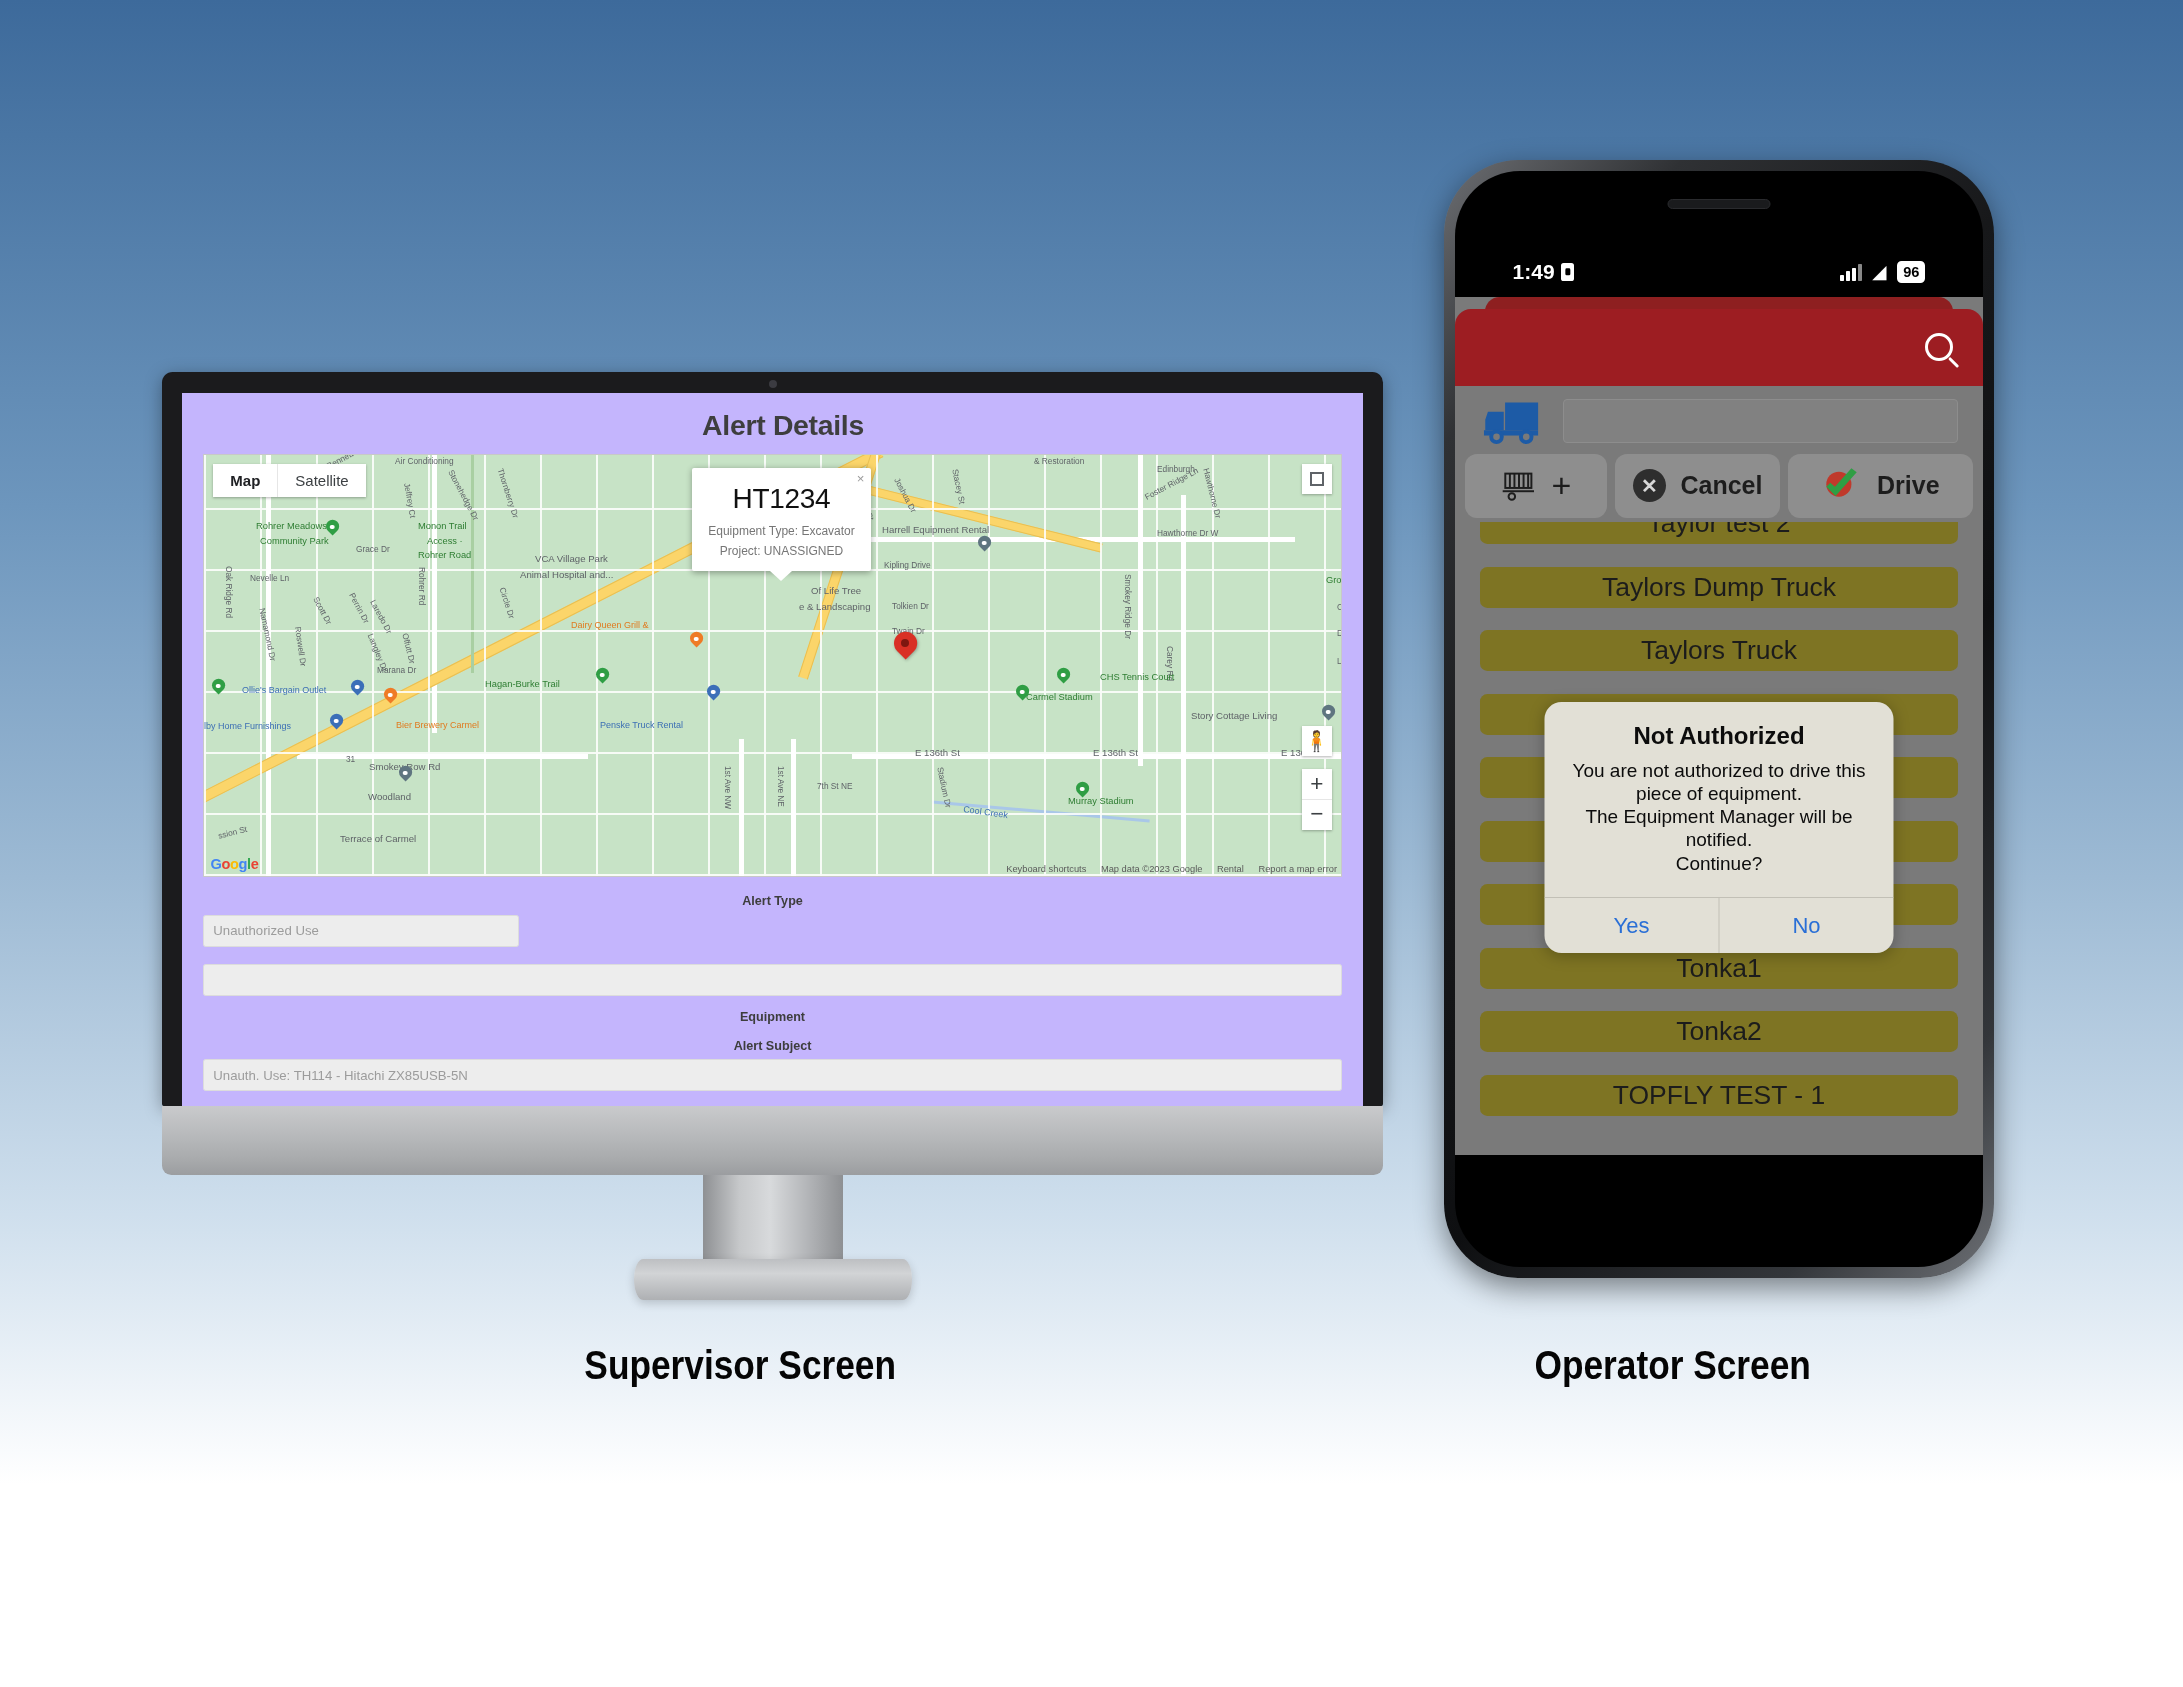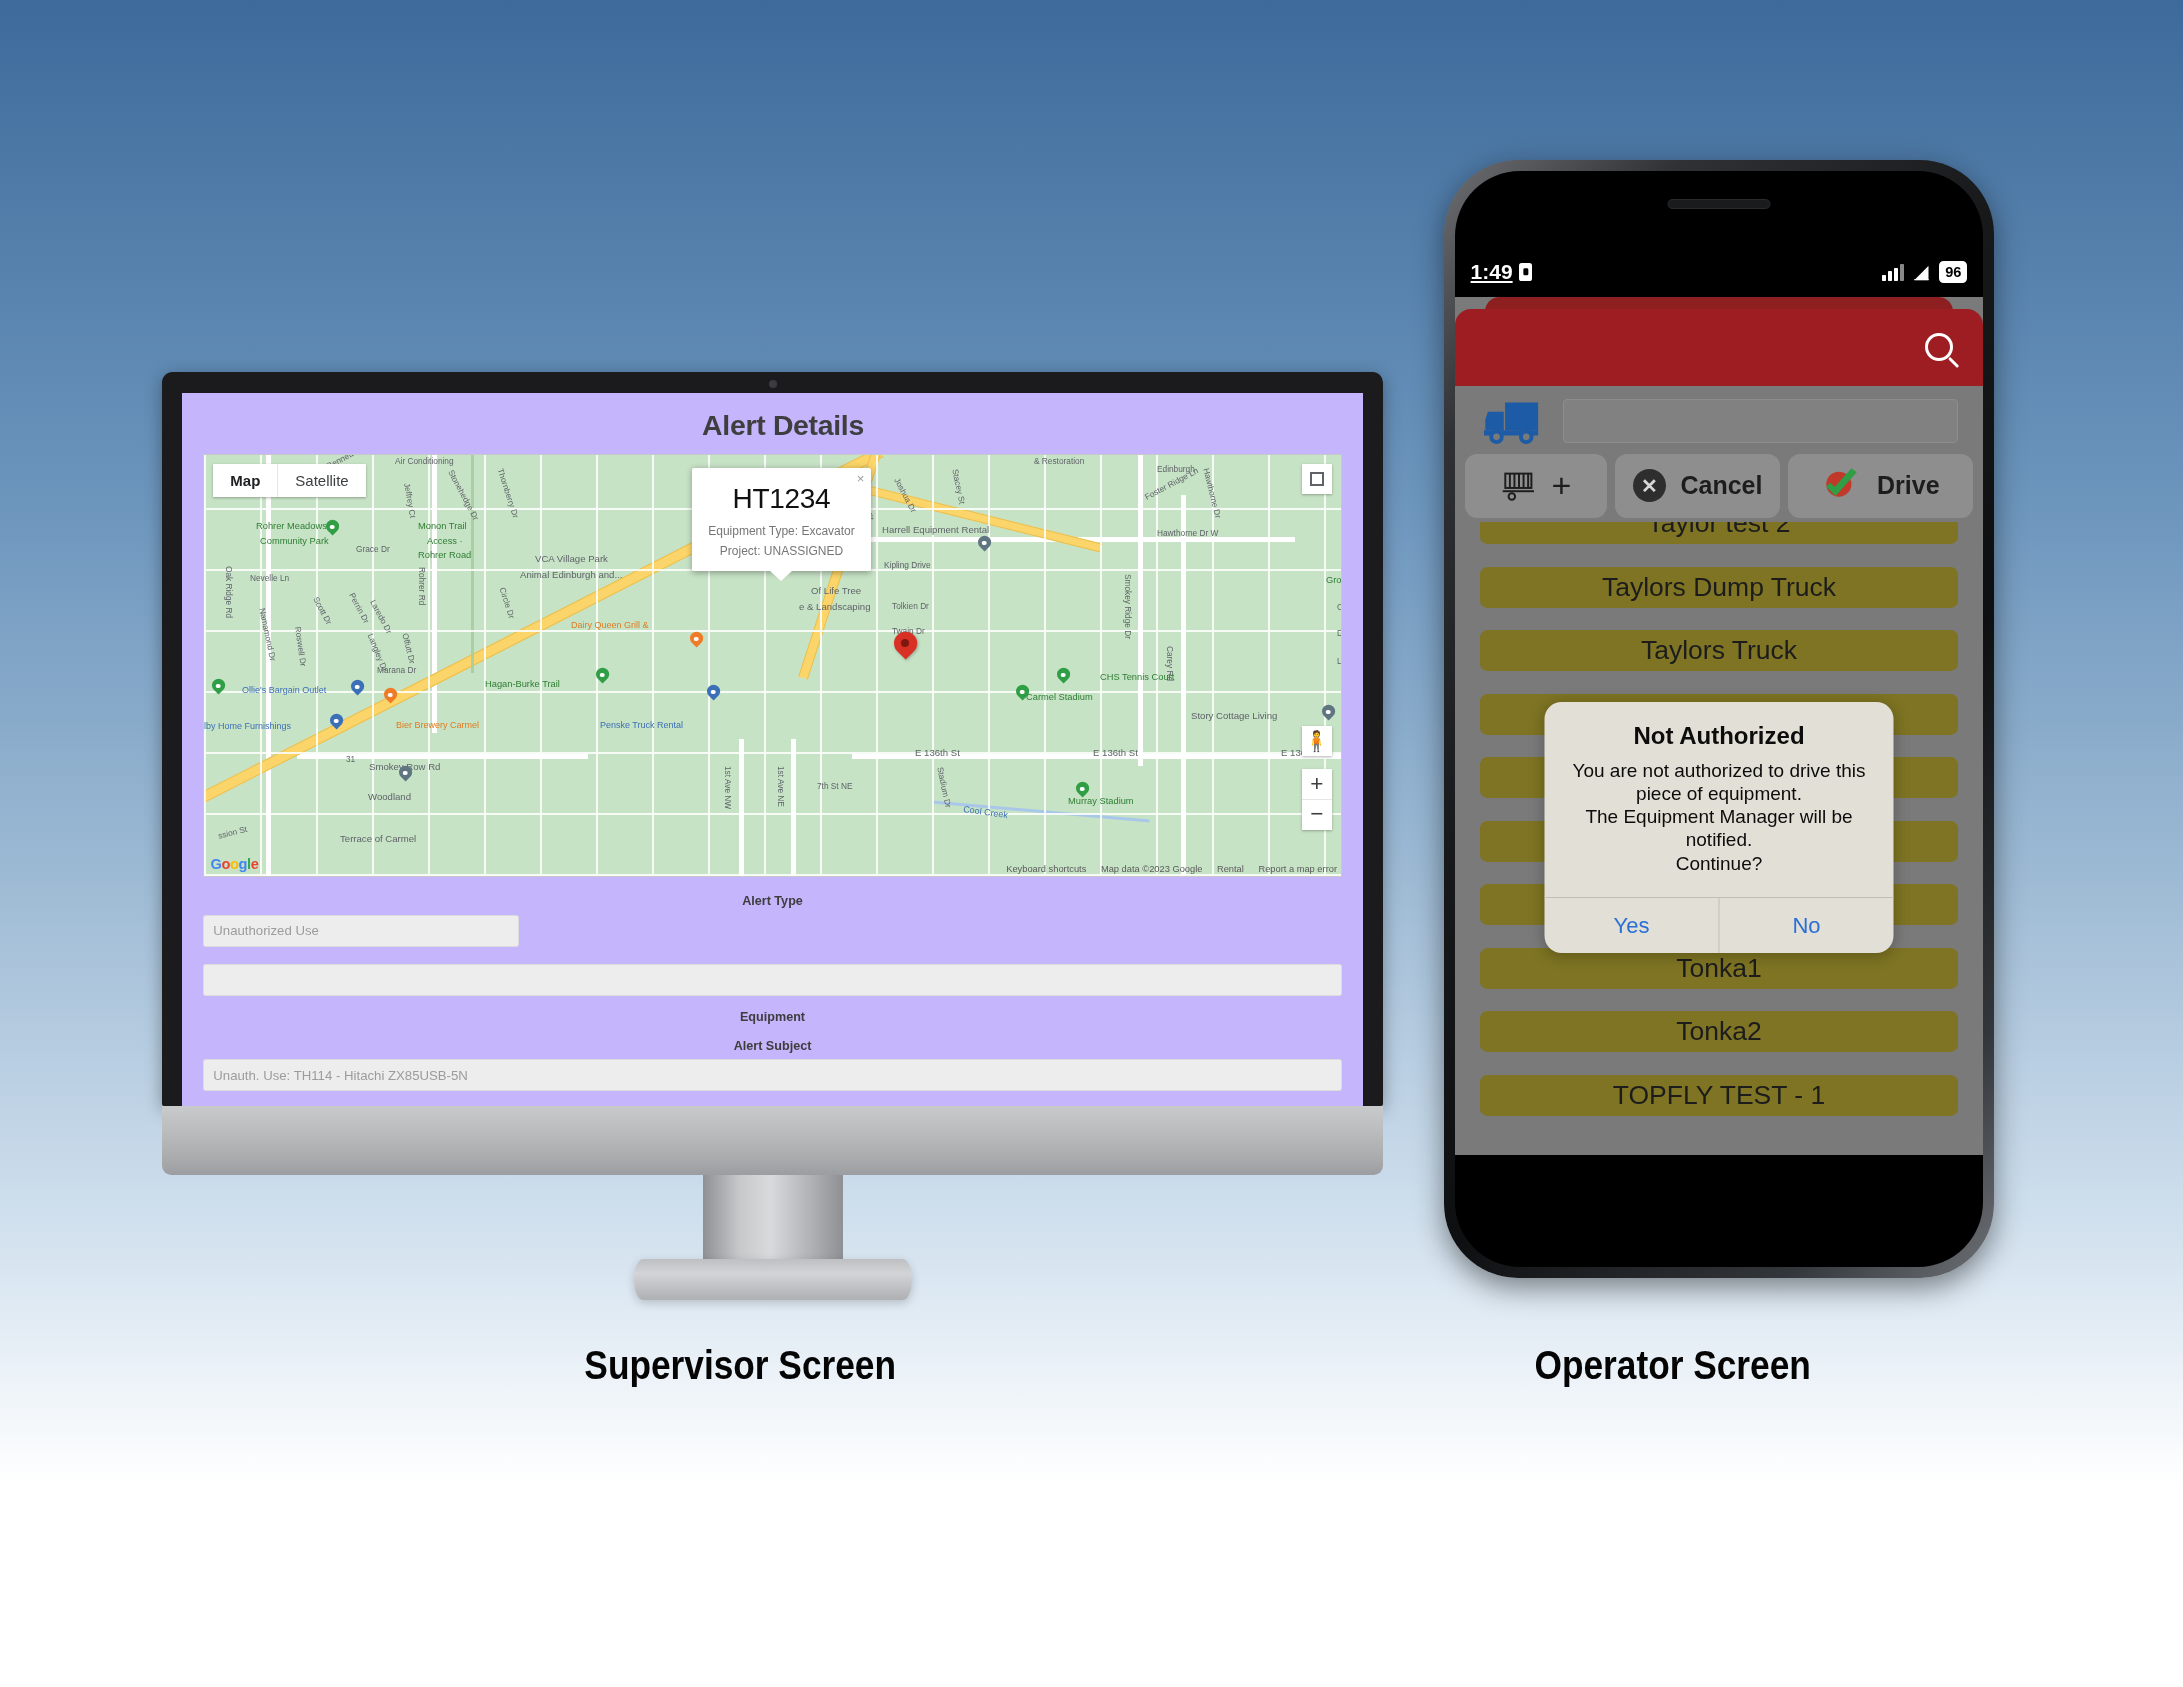--- a/index.html
+++ b/index.html
@@ -342,23 +342,22 @@
     border: 0.7px solid #2a2b2e;
   }
   .ph-status {
     position: absolute;
     left: 0; right: 0;
     top: 77px;
     height: 49px;
     display: flex;
     align-items: center;
     justify-content: space-between;
-    padding: 0 16px;
+    padding: 0 58px;
     color: #fff;
-    text-decoration: underline;
   }
   .ph-time { font-size: 21px; font-weight: 600; display:flex; align-items:center; gap:6.6px;}
   .rec-badge {
     display: inline-block;
     width: 13.2px; height: 18px;
     border-radius: 2.6px;
     background: #fff;
     position: relative;
   }
   .rec-badge::after {
@@ -581,21 +580,21 @@
             <div class="mlabel green" style="left: 36px; top: 66px;">Rohrer Meadows</div>
             <div class="mlabel green" style="left: 40px; top: 81px;">Community Park</div>
             <div class="mlabel green" style="left: 198px; top: 66px;">Monon Trail</div>
             <div class="mlabel green" style="left: 207px; top: 81px;">Access ·</div>
             <div class="mlabel green" style="left: 198px; top: 95px;">Rohrer Road</div>
             <div class="mlabel" style="left: 152px; top: 89px;">Grace Dr</div>
             <div class="mlabel rot" style="left: 30px; top: 111px; transform: rotate(90deg);">Oak Ridge Rd</div>
             <div class="mlabel" style="left: 46px; top: 118px;">Nevelle Ln</div>
             <div class="mlabel rot" style="left: 223px; top: 112px; transform: rotate(90deg);">Rohrer Rd</div>
             <div class="mlabel big" style="left: 331px; top: 98px;">VCA Village Park</div>
-            <div class="mlabel big" style="left: 316px; top: 114px;">Animal Edinburgh and...</div>
+            <div class="mlabel big" style="left: 316px; top: 114px;">Animal Hospital and...</div>
             <div class="mlabel rot" style="left: 303px; top: 131px; transform: rotate(72deg);">Circle Dr</div>
             <div class="mlabel big" style="left: 678px; top: 69px;">Harrell Equipment Rental</div>
             <div class="mlabel rot" style="left: 939px; top: 38px; transform: rotate(-28deg);">Foster Ridge Ln</div>
             <div class="mlabel" style="left: 953px; top: 73px;">Hawthorne Dr W</div>
             <div class="mlabel" style="left: 680px; top: 105px;">Kipling Drive</div>
             <div class="mlabel green" style="left: 1133px; top: 106px;">Carey</div>
             <div class="mlabel green" style="left: 1106px; top: 120px;">Grove Park</div>
             <div class="mlabel big" style="left: 607px; top: 130px;">Of Life Tree</div>
             <div class="mlabel big" style="left: 595px; top: 146px;">e &amp; Landscaping</div>
             <div class="mlabel" style="left: 688px; top: 146px;">Tolkien Dr</div>

